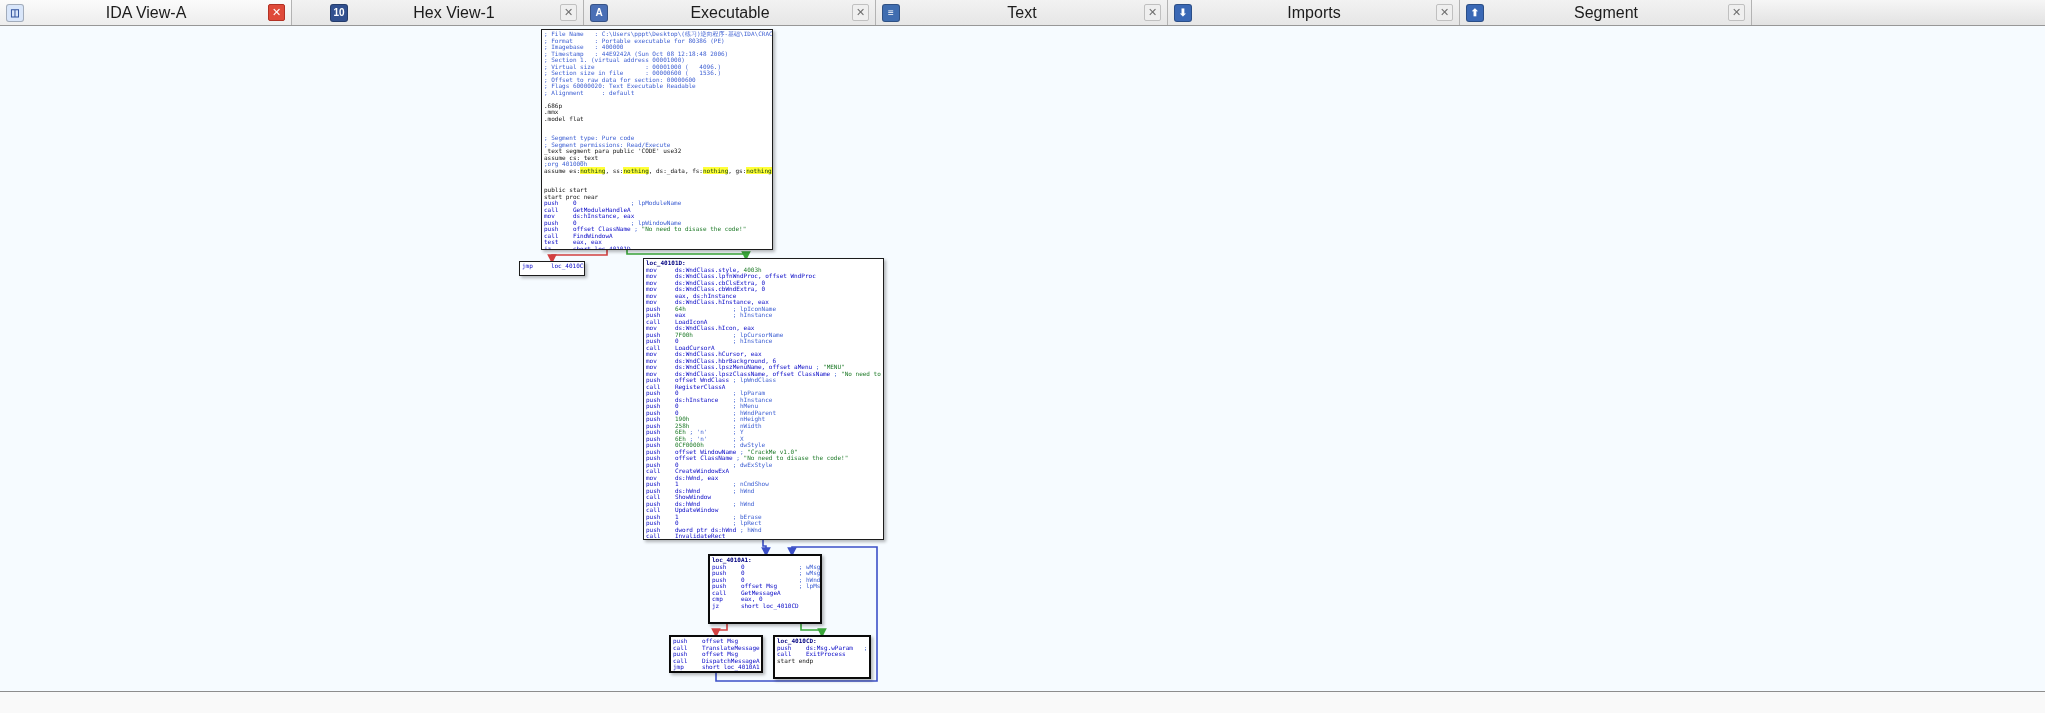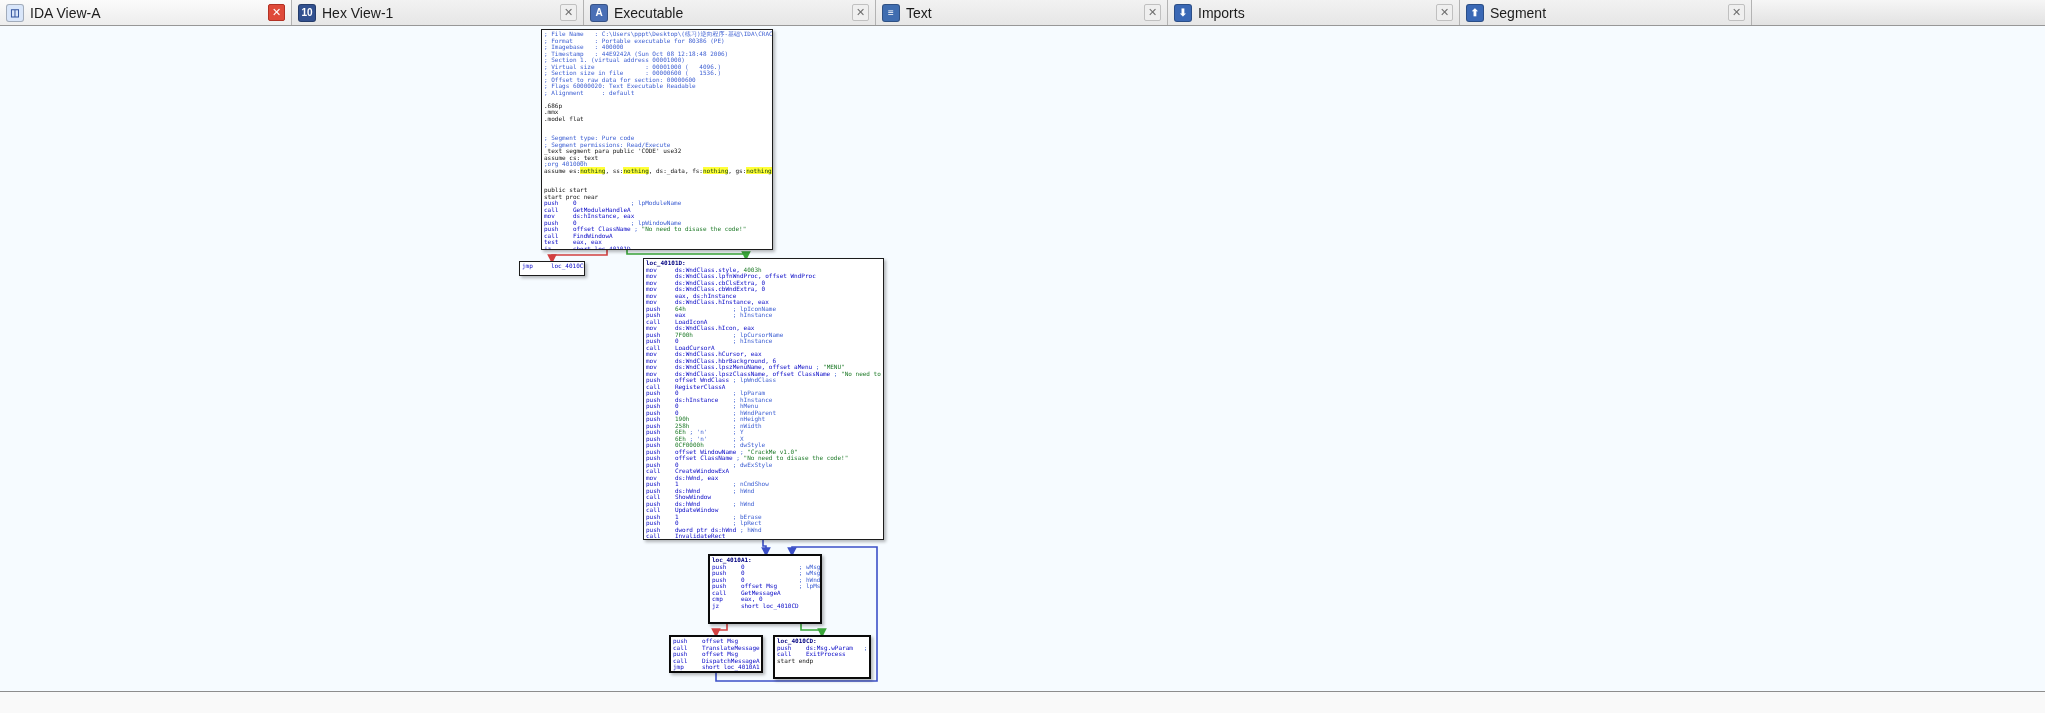--- a/index.html
+++ b/index.html
@@ -10,21 +10,21 @@
   .tabbar { position:absolute; left:0; top:0; width:2045px; height:26px;
             background:linear-gradient(#f6f6f6,#e2e2e2);
             border-bottom:1px solid #979797; display:flex; }
   .tab { width:292px; height:100%; display:flex; align-items:center; gap:6px;
          padding:0 6px; border-right:1px solid #b3b3b3; position:relative;
          background:linear-gradient(#f2f2f2,#e6e6e6); cursor:default; }
   .tab.active { background:linear-gradient(#fbfbfb,#ededed); }
   .tab .ticon { width:18px; height:18px; border-radius:3px; flex:0 0 18px;
                 display:flex; align-items:center; justify-content:center;
                 font-size:10px; font-weight:bold; border:1px solid rgba(0,0,0,.25); }
-  .tab .tlabel { flex:1; text-align:left; font-size:14px; color:#1c1c1c;
+  .tab .tlabel { flex:1; text-align:center; font-size:16px; color:#1c1c1c;
                  white-space:nowrap; overflow:hidden; }
   .tab .tclose { width:17px; height:17px; flex:0 0 17px; display:flex;
                  align-items:center; justify-content:center; font-size:11px;
                  color:#6e6e6e; border:1px solid #c0c0c0; border-radius:2px;
                  background:#efefef; cursor:pointer; }
   .tab.active .tclose { background:#df4a3a; border-color:#b23225; color:#ffffff; }
 
   
   .canvas { position:absolute; left:0; top:26px; width:2045px; height:665px;
             background:#f6fbff; overflow:hidden; }
@@ -52,21 +52,21 @@
 </head>
 <body>
 
 <div class="tabbar">
     <div class="tab active">
     <span class="ticon" style="background: rgb(217, 230, 250); color: rgb(51, 84, 158);">◫</span>
     <span class="tlabel">IDA View-A</span>
     <span class="tclose">✕</span>
   </div>
     <div class="tab">
-    <span class="ticon" style="background: rgb(49, 80, 143); color: rgb(255, 255, 255);">10</span>
+    <span class="ticon" style="background: rgb(49, 80, 143); color: rgb(255, 255, 255); margin-left: 32px;">10</span>
     <span class="tlabel">Hex View-1</span>
     <span class="tclose">✕</span>
   </div>
     <div class="tab">
     <span class="ticon" style="background: rgb(74, 111, 181); color: rgb(255, 255, 255);">A</span>
     <span class="tlabel">Executable</span>
     <span class="tclose">✕</span>
   </div>
     <div class="tab">
     <span class="ticon" style="background: rgb(63, 109, 176); color: rgb(255, 255, 255);">≡</span>

